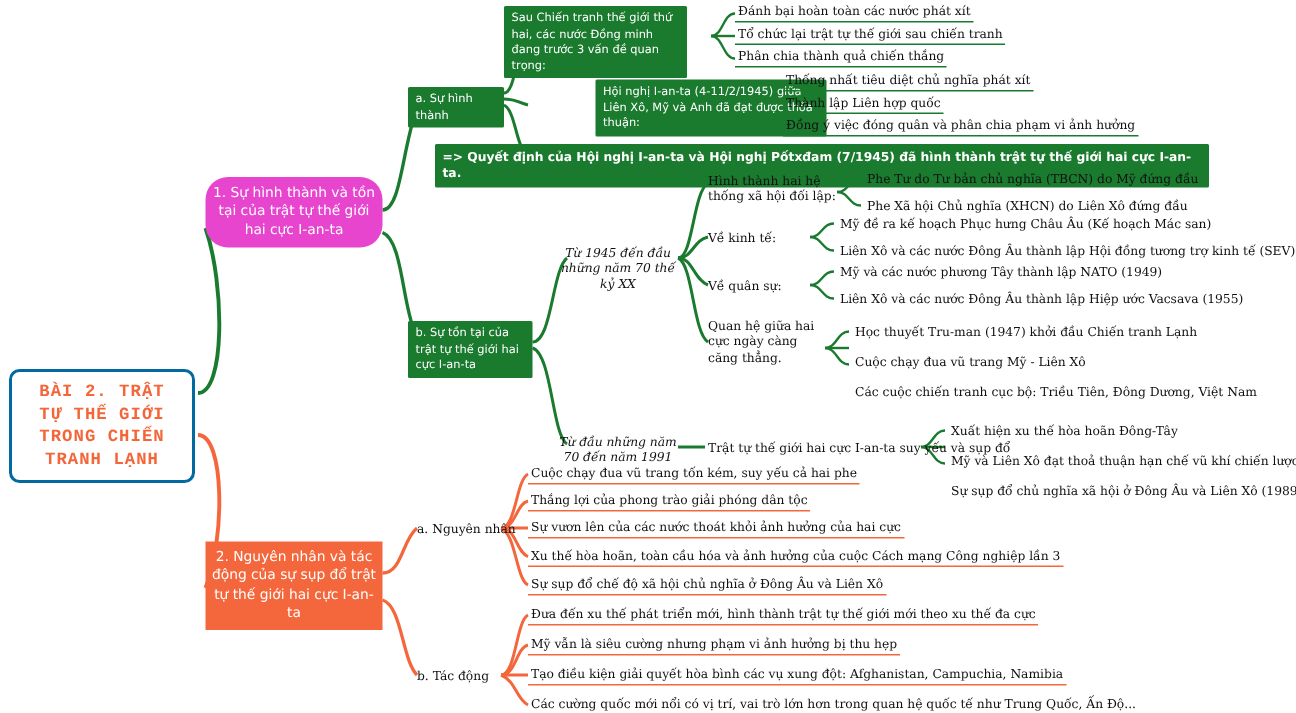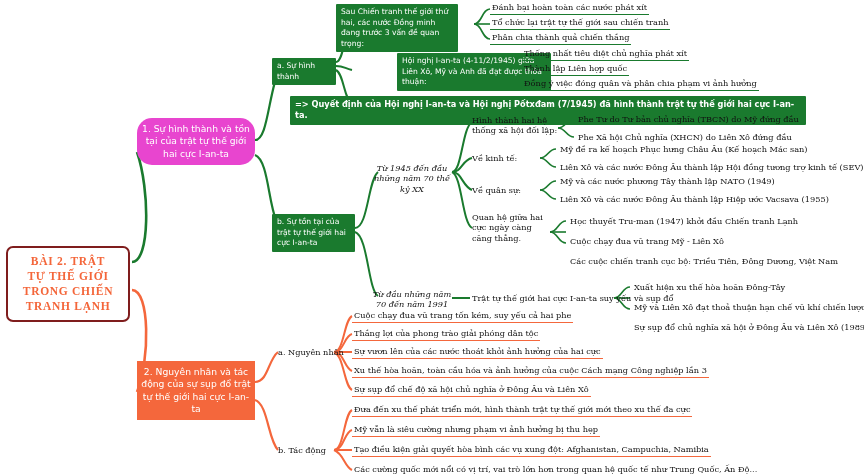--- a/index.html
+++ b/index.html
@@ -6,23 +6,23 @@
   body{width:864px;height:475px;position:relative;overflow:hidden;
        font-family:"DejaVu Serif",serif;}
   .canvas{position:absolute;inset:0;}
   svg.links{position:absolute;left:0;top:0;width:864px;height:475px;pointer-events:none;}
 
   
   .node{position:absolute;box-sizing:border-box;}
 
   .center{
     left:6px;top:246px;width:124px;
-    border:2px solid #7f1d1d;border-radius:7px;background:#fff;
+    border:2px solid #0369a1;border-radius:7px;background:#fff;
     padding:6px 4px;text-align:center;
-    color:#f4663a;font-family:Liberation Serif, serif;font-weight:bold;
+    color:#f4663a;font-family:Liberation Mono, monospace;font-weight:bold;
     font-size:11.5px;line-height:15px;letter-spacing:.7px;
   }
 
   .main1{
     left:137px;top:118px;width:118px;background:#e845cf;
     color:#fff;font-family:"DejaVu Sans",sans-serif;font-size:9.2px;
     line-height:12.3px;text-align:center;padding:5px 4px;border-radius:15px;
   }
   .main2{
     left:137px;top:361px;width:118px;background:#f4673c;

